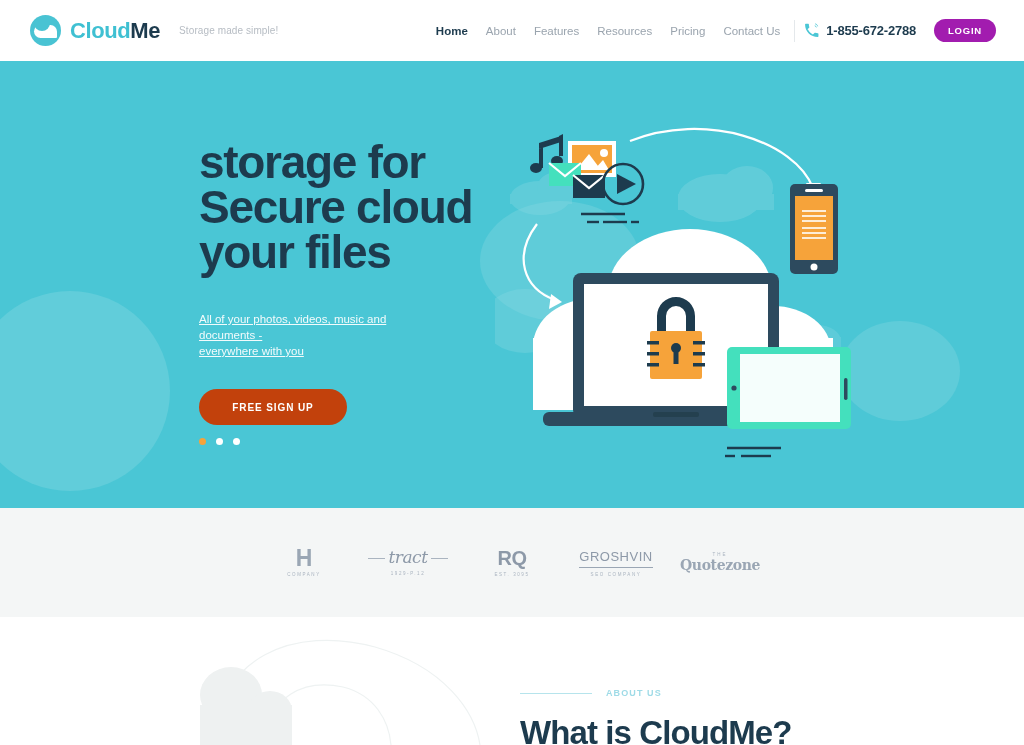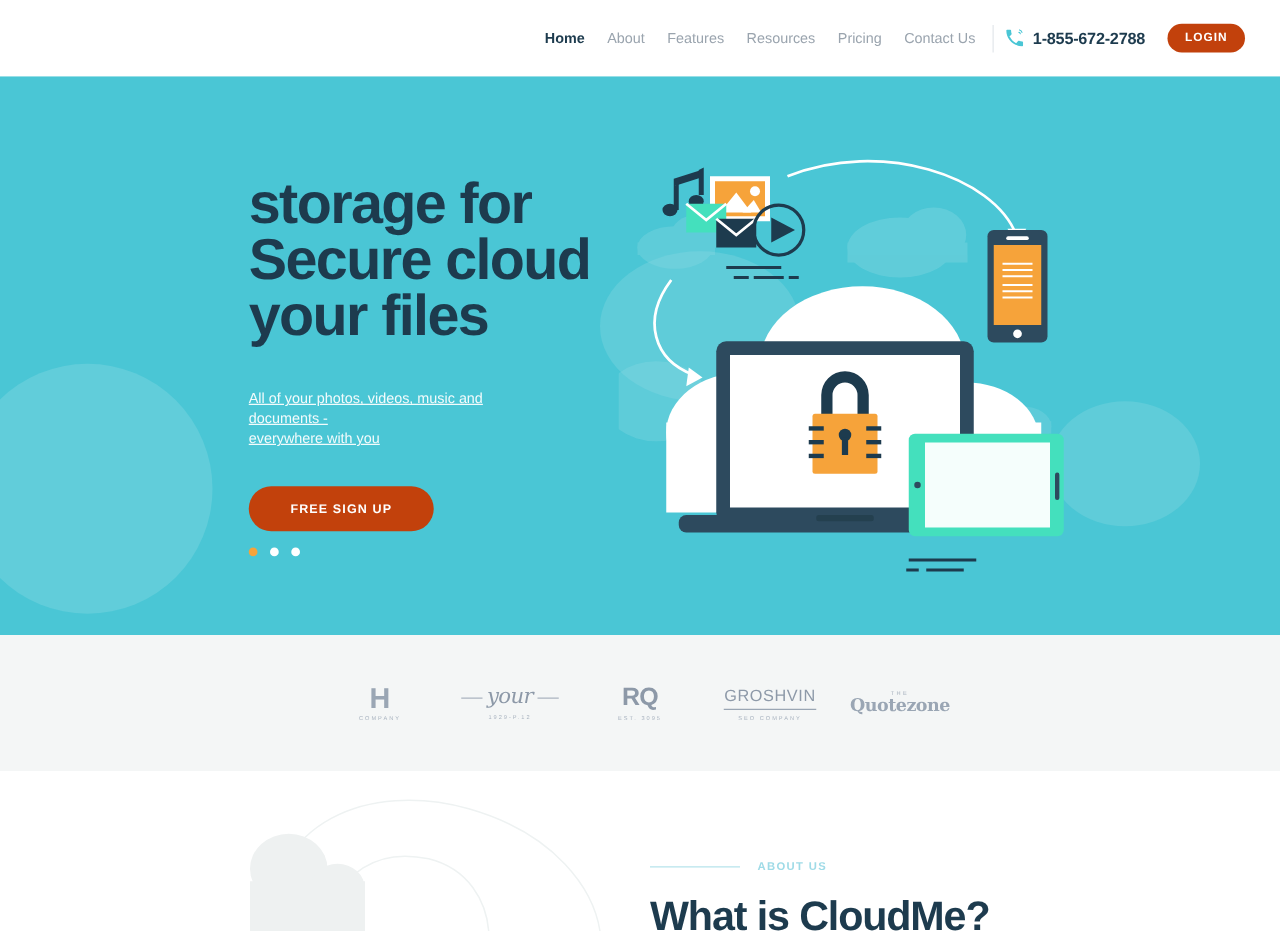--- a/index.html
+++ b/index.html
@@ -59,21 +59,21 @@
     width: 1px; height: 22px; background: #e4e8eb;
     margin: 0 9px 0 14px;
   }
   .phone-block { display: flex; align-items: center; gap: 7px; }
   .phone-num {
     font-size: 13px; font-weight: 700; color: #1d3b4e;
     letter-spacing: -0.2px; white-space: nowrap;
   }
   .login-btn {
     margin-left: 18px; margin-right: 28px;
-    background: #c2410c; color: #ffffff;
+    background: #a21caf; color: #ffffff;
     font-size: 9.5px; font-weight: 700; letter-spacing: 0.8px;
     border: none; border-radius: 14px;
     width: 62px; height: 23px;
     display: flex; align-items: center; justify-content: center;
     cursor: pointer;
   }
 
   
   .hero {
     position: absolute; left: 0; top: 61px;
@@ -163,20 +163,29 @@
   }
   .about-deco { position: absolute; left: 175px; top: 0px; width: 360px; height: 128px; }
 </style>
 </head>
 <body>
 
 <div class="page">
 
   <div class="header">
 
+    <div class="brand">
+      <div class="brand-mark">
+        <div class="swoosh"></div>
+      </div>
+      <div class="brand-name">
+        <span class="c1">Cloud</span><span class="c2">Me</span>
+      </div>
+      <div class="brand-tag">Storage made simple!</div>
+    </div>
 
     <div class="nav">
       <a href="#" class="active">Home</a>
       <a href="#">About</a>
       <a href="#">Features</a>
       <a href="#">Resources</a>
       <a href="#">Pricing</a>
       <a href="#">Contact Us</a>
     </div>
 
@@ -347,21 +356,21 @@
 
   <div class="logoband">
 
     <div class="logo-cell">
       <div class="logo-h">H</div>
       <div class="logo-sub">COMPANY</div>
     </div>
 
     <div class="logo-cell">
       <span class="logo-script-wrap">
-        <span class="logo-script">your</span>
+        <span class="logo-script">tract</span>
       </span>
       <div class="logo-sub">1929-P.12</div>
     </div>
 
     <div class="logo-cell">
       <div class="logo-rq">RQ</div>
       <div class="logo-sub">EST. 3095</div>
     </div>
 
 

